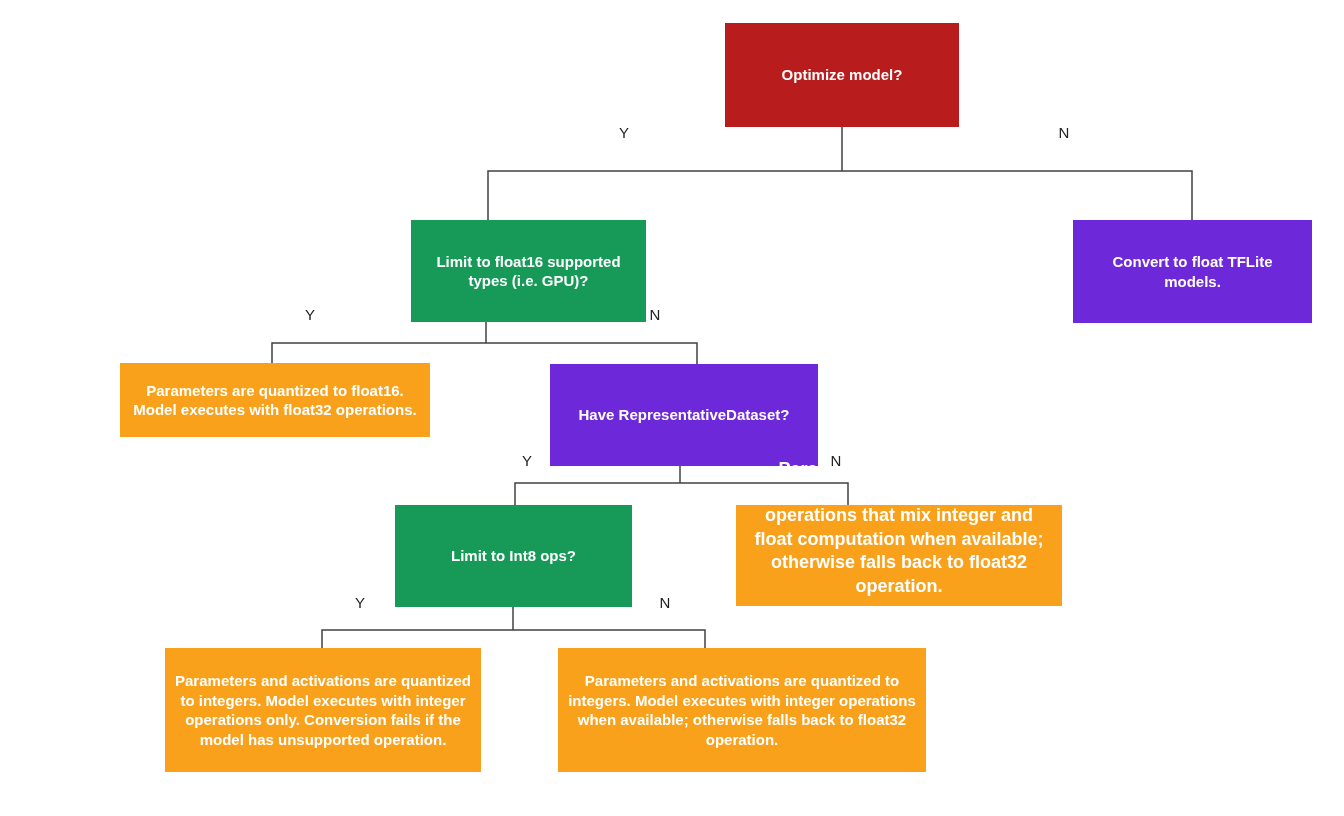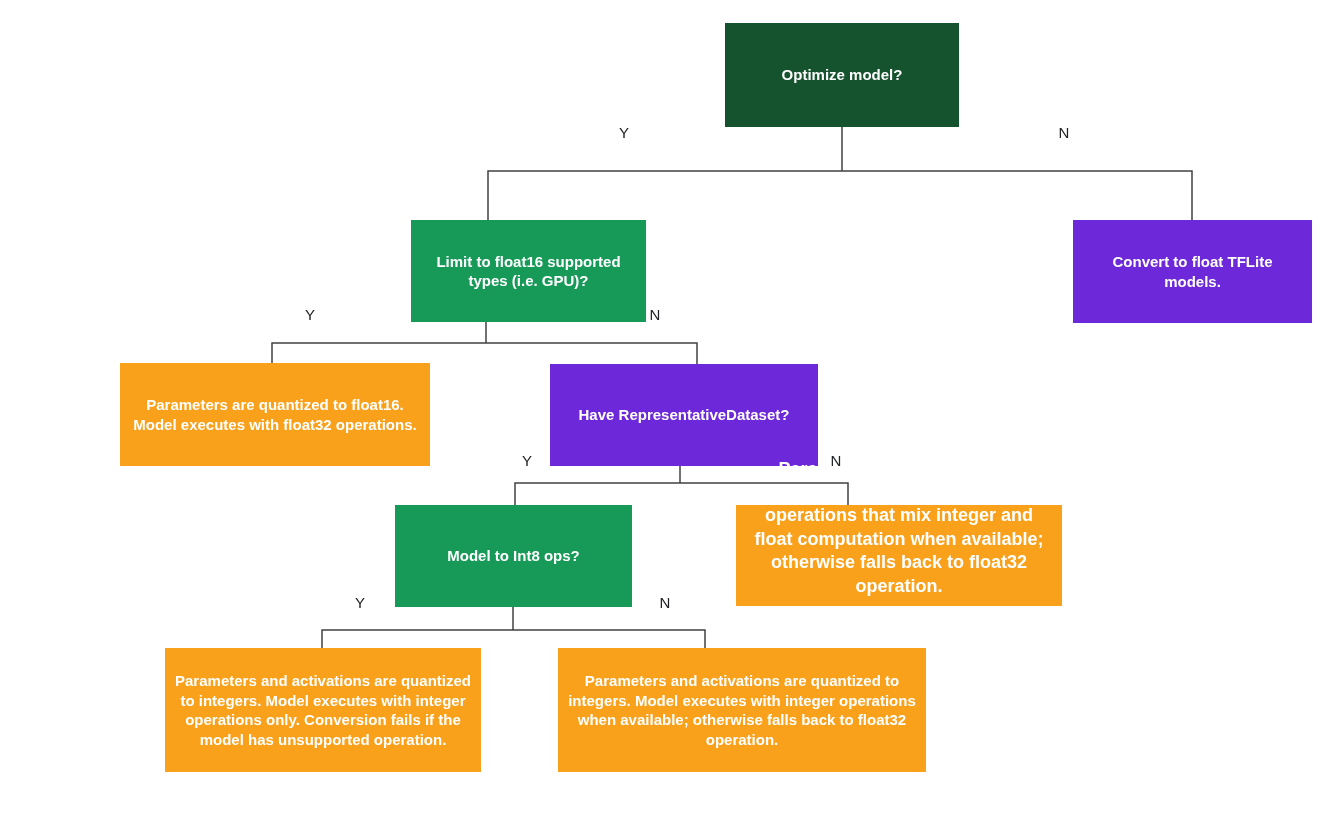--- a/index.html
+++ b/index.html
@@ -27,29 +27,29 @@
     display: flex;
     align-items: center;
     justify-content: center;
     text-align: center;
     color: #ffffff;
     font-weight: 700;
     font-size: 15px;
     line-height: 1.3;
     padding: 8px 10px;
   }
-  .dark-green   { background: #14532d; }
+  .dark-green   { background: #b91c1c; }
   .mid-green    { background: #6d28d9; }
   .bright-green { background: #179a58; }
   .orange       { background: #f9a11b; }
 
   .n-optimize       { left: 725px; top: 23px;  width: 234px; height: 104px; }
   .n-float16        { left: 368px; top: 220px; width: 235px; height: 102px; margin-left: 43px; }
   .n-convert        { left: 1073px; top: 220px; width: 239px; height: 103px; }
-  .n-f16-result     { left: 120px; top: 363px; width: 310px; height: 103px; }
+  .n-f16-result     { left: 120px; top: 363px; width: 310px; height: 74px; }
   .n-representative { left: 550px; top: 364px; width: 268px; height: 102px; }
   .n-int8           { left: 395px; top: 505px; width: 237px; height: 102px; }
   .n-mixed-result   { left: 736px; top: 505px; width: 326px; height: 101px; font-size: 18px; align-items: flex-end; }
   .n-int8-only      { left: 165px; top: 648px; width: 316px; height: 124px; }
   .n-int8-fallback  { left: 558px; top: 648px; width: 368px; height: 124px; }
 
   .edge-label {
     position: absolute;
     color: #202124;
     font-size: 15px;
@@ -99,21 +99,21 @@
 
   <div class="node orange n-f16-result">
     <span>Parameters are quantized to float16. Model executes with float32 operations.</span>
   </div>
 
   <div class="node mid-green n-representative">
     <span>Have RepresentativeDataset?</span>
   </div>
 
   <div class="node bright-green n-int8">
-    <span>Model to Int8 ops?</span>
+    <span>Limit to Int8 ops?</span>
   </div>
 
   <div class="node orange n-mixed-result">
     <span>Parameters are quantized to integers. Model executes with operations that mix integer and float computation when available; otherwise falls back to float32 operation.</span>
   </div>
 
   <div class="node orange n-int8-only">
     <span>Parameters and activations are quantized to integers. Model executes with integer operations only. Conversion fails if the model has unsupported operation.</span>
   </div>
 

